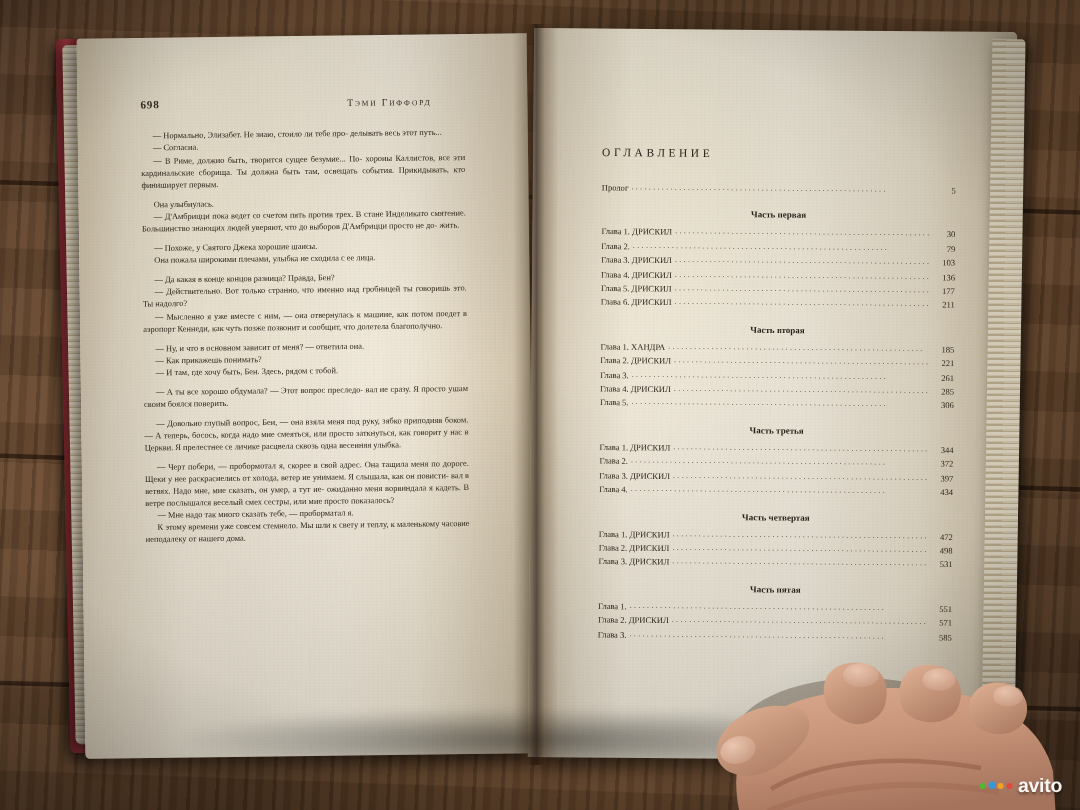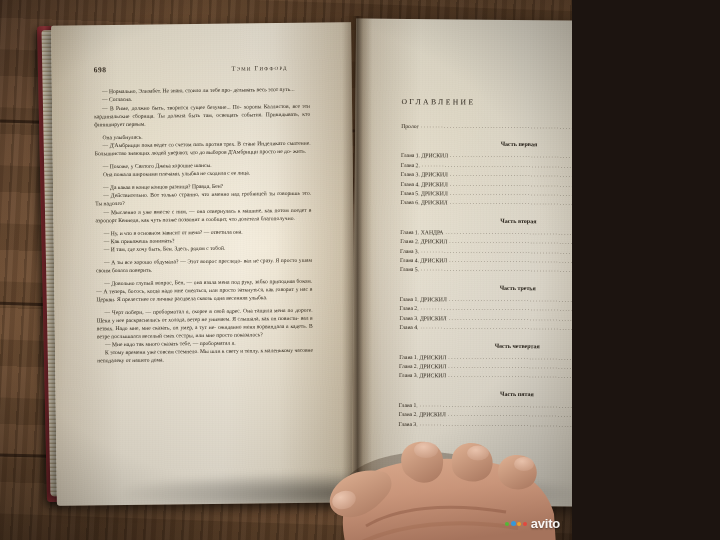--- a/index.html
+++ b/index.html
@@ -5,21 +5,21 @@
   html, body {
     margin: 0;
     padding: 0;
     background: #1c1410;
   }
   body {
     font-family: "Liberation Serif", serif;
   }
   #scene {
     position: relative;
-    width: 572px;
+    width: 720px;
     height: 540px;
     overflow: hidden;
     background: #4a3526;
   }
 
   
   .wood {
     position: absolute;
     inset: 0;
     background:

